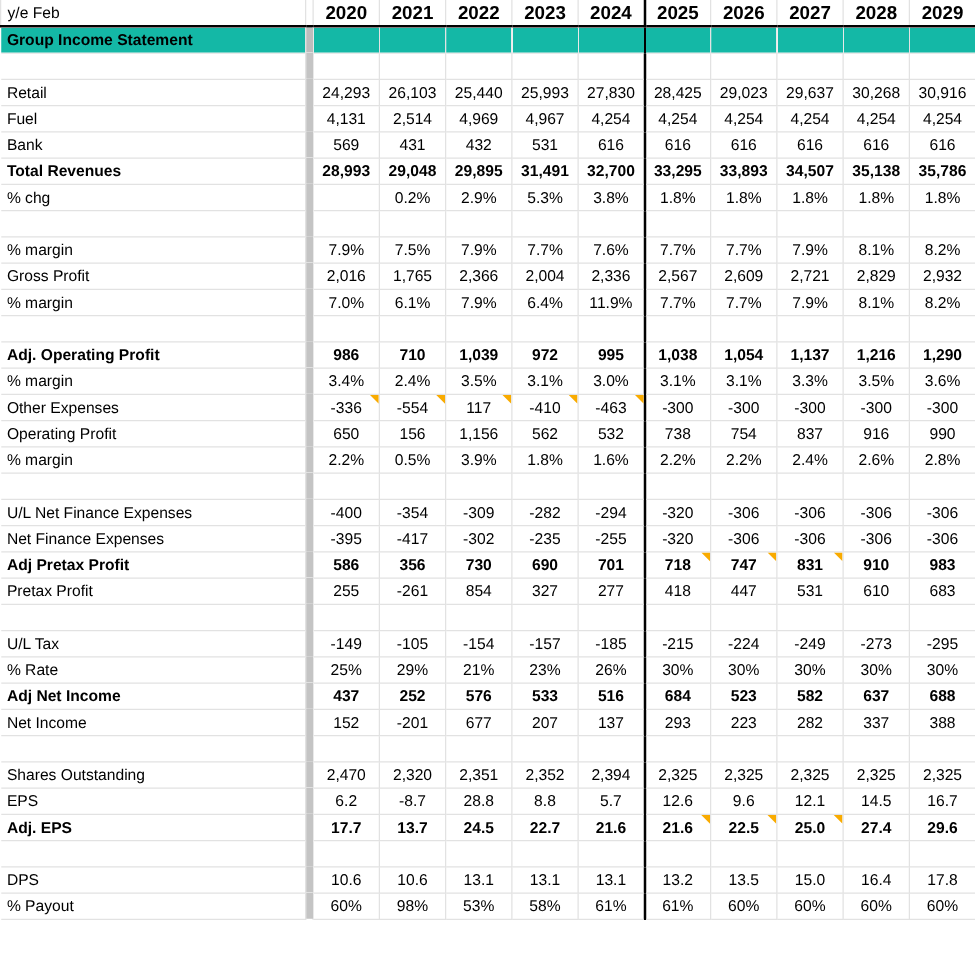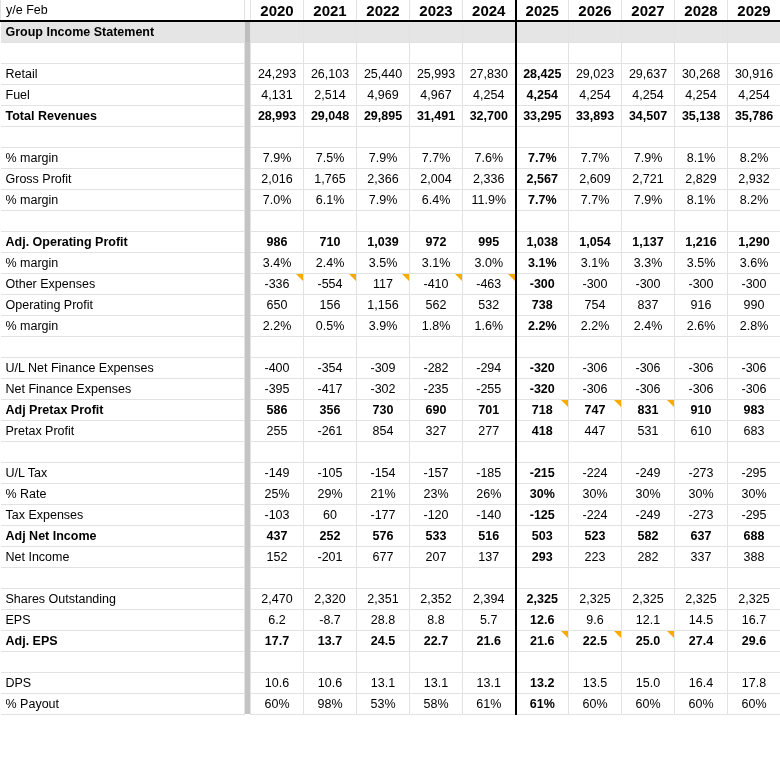--- a/index.html
+++ b/index.html
@@ -13,24 +13,24 @@
         white-space:nowrap;font-size:12.5px;font-weight:normal;position:relative;
         box-sizing:border-box;vertical-align:middle;}
   thead th{border-top:none;border-bottom:2px solid #000;}
   th.corner{text-align:left;padding-left:5px;font-size:12.5px;}
   th.year{text-align:center;font-weight:bold;font-size:15px;}
   td.label{text-align:left;padding-left:5px;border-left:none;}
   td.num{text-align:center;}
   .bold{font-weight:bold;}
   td.sep,th.sep{padding:0;}
   tbody td.sep{background:#c4c4c4;border-top:none;border-bottom:none;}
-  tr.section td{background:#e5e5e5;}
+  tr.section td{background:#14b8a6;}
   tr.section td.sep{background:#bdbdbd;}
   tr.section td.label{font-weight:bold;}
-  .divL{border-left:2px solid #000 !important;font-weight:bold;}
+  .divL{border-left:2px solid #000 !important;}
   .comment{position:absolute;top:0;right:0;width:0;height:0;
            border-top:7px solid #f9ab00;border-left:7px solid transparent;}
 </style>
 </head>
 <body>
 
 <div class="sheet">
   <table>
     <colgroup>
       <col class="label-col">
@@ -115,34 +115,62 @@
           <td class="num">4,969</td>
           <td class="num">4,967</td>
           <td class="num">4,254</td>
           <td class="num divL">4,254</td>
           <td class="num">4,254</td>
           <td class="num">4,254</td>
           <td class="num">4,254</td>
           <td class="num">4,254</td>
         </tr>
         <tr class="">
+          <td class="label">Bank</td>
+          <td class="sep"></td>
+          <td class="num">569</td>
+          <td class="num">431</td>
+          <td class="num">432</td>
+          <td class="num">531</td>
+          <td class="num">616</td>
+          <td class="num divL">616</td>
+          <td class="num">616</td>
+          <td class="num">616</td>
+          <td class="num">616</td>
+          <td class="num">616</td>
+        </tr>
+        <tr class="">
           <td class="label bold">Total Revenues</td>
           <td class="sep"></td>
           <td class="num bold">28,993</td>
           <td class="num bold">29,048</td>
           <td class="num bold">29,895</td>
           <td class="num bold">31,491</td>
           <td class="num bold">32,700</td>
           <td class="num divL bold">33,295</td>
           <td class="num bold">33,893</td>
           <td class="num bold">34,507</td>
           <td class="num bold">35,138</td>
           <td class="num bold">35,786</td>
         </tr>
         <tr class="">
+          <td class="label">% chg</td>
+          <td class="sep"></td>
+          <td class="num"></td>
+          <td class="num">0.2%</td>
+          <td class="num">2.9%</td>
+          <td class="num">5.3%</td>
+          <td class="num">3.8%</td>
+          <td class="num divL">1.8%</td>
+          <td class="num">1.8%</td>
+          <td class="num">1.8%</td>
+          <td class="num">1.8%</td>
+          <td class="num">1.8%</td>
+        </tr>
+        <tr class="">
           <td class="label"></td>
           <td class="sep"></td>
           <td class="num"></td>
           <td class="num"></td>
           <td class="num"></td>
           <td class="num"></td>
           <td class="num"></td>
           <td class="num divL"></td>
           <td class="num"></td>
           <td class="num"></td>
@@ -381,42 +409,28 @@
           <td class="num">21%</td>
           <td class="num">23%</td>
           <td class="num">26%</td>
           <td class="num divL">30%</td>
           <td class="num">30%</td>
           <td class="num">30%</td>
           <td class="num">30%</td>
           <td class="num">30%</td>
         </tr>
         <tr class="">
-          <td class="label">Tax Expenses</td>
-          <td class="sep"></td>
-          <td class="num">-103</td>
-          <td class="num">60</td>
-          <td class="num">-177</td>
-          <td class="num">-120</td>
-          <td class="num">-140</td>
-          <td class="num divL">-125</td>
-          <td class="num">-224</td>
-          <td class="num">-249</td>
-          <td class="num">-273</td>
-          <td class="num">-295</td>
-        </tr>
-        <tr class="">
           <td class="label bold">Adj Net Income</td>
           <td class="sep"></td>
           <td class="num bold">437</td>
           <td class="num bold">252</td>
           <td class="num bold">576</td>
           <td class="num bold">533</td>
           <td class="num bold">516</td>
-          <td class="num divL bold">503</td>
+          <td class="num divL bold">684</td>
           <td class="num bold">523</td>
           <td class="num bold">582</td>
           <td class="num bold">637</td>
           <td class="num bold">688</td>
         </tr>
         <tr class="">
           <td class="label">Net Income</td>
           <td class="sep"></td>
           <td class="num">152</td>
           <td class="num">-201</td>

